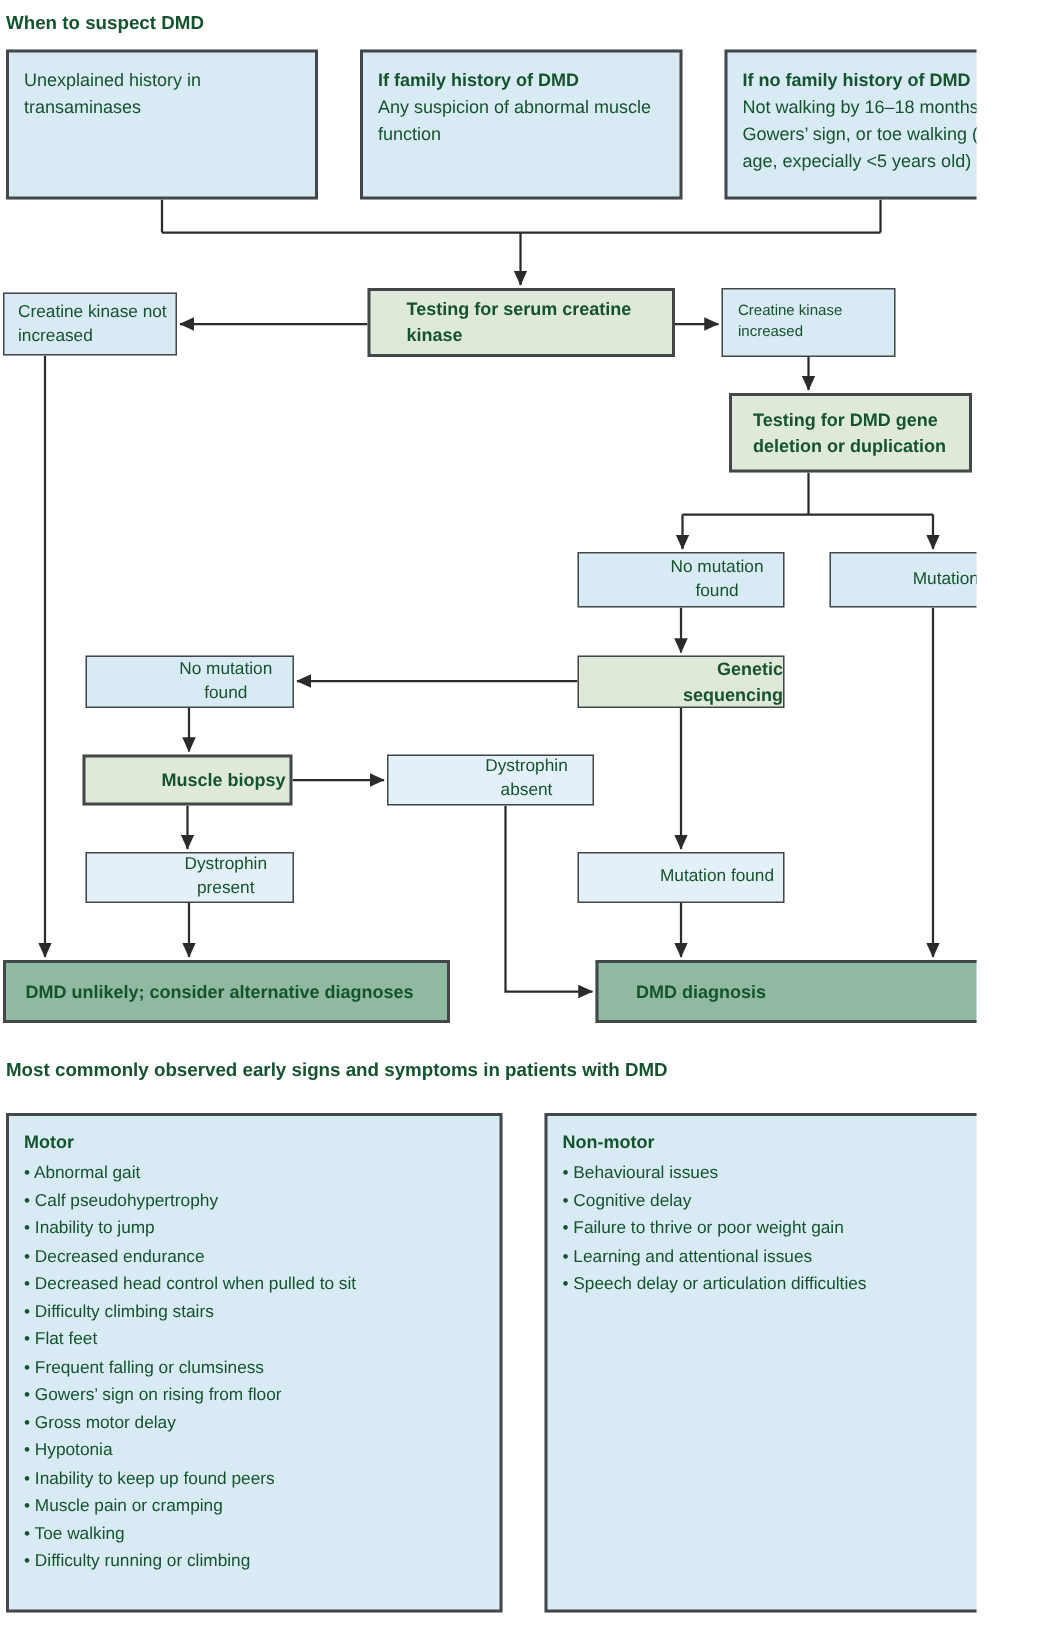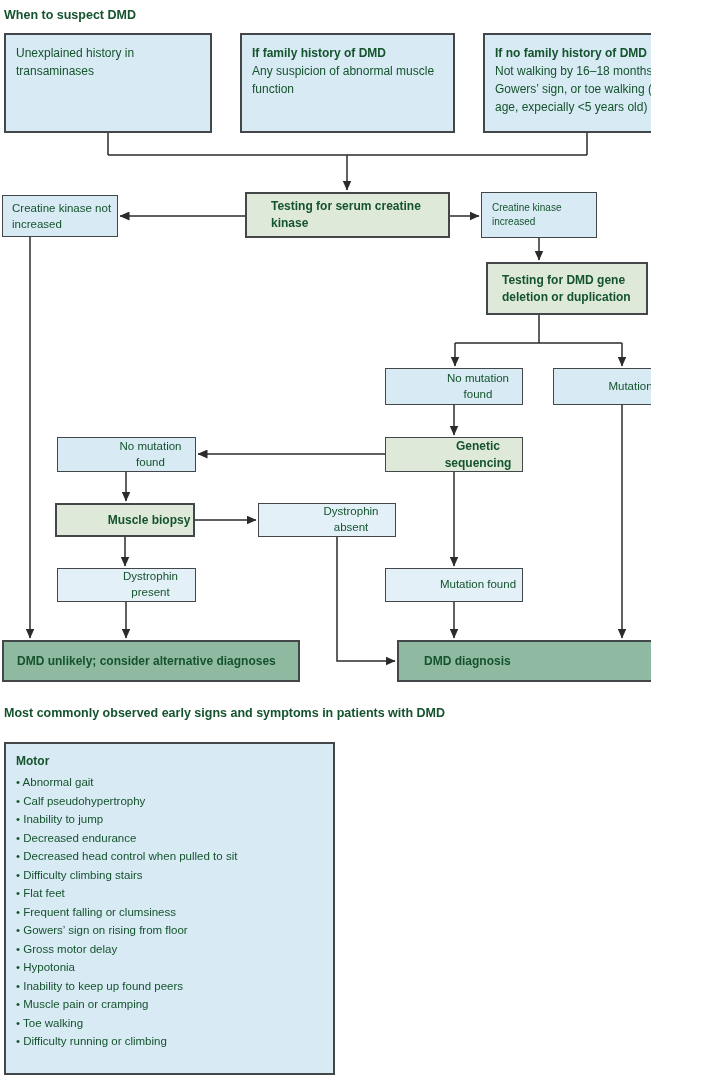--- a/index.html
+++ b/index.html
@@ -33,21 +33,21 @@
 
   .bx-a       { left:4px;   top:33px;  width:208px; height:100px; }
   .bx-b       { left:240px; top:33px;  width:215px; height:100px; }
   .bx-c       { left:483px; top:33px;  width:209px; height:100px; }
   .bx-cknot   { left:2px;   top:195px; width:116px; height:42px; padding-left:9px;  font-size:11.5px; line-height:1.4; }
   .bx-testck  { left:245px; top:192px; width:205px; height:46px; padding-left:24px; line-height:1.4; }
   .bx-ckinc   { left:481px; top:192px; width:116px; height:46px; padding-left:10px; font-size:10px; line-height:1.4; }
   .bx-testdmd { left:458px; top:262px; width:162px; height:53px; padding-left:14px; line-height:1.4;margin-left:28px; }
   .bx-nomut1  { left:385px; top:368px; width:138px; height:37px; }
   .bx-mutf1   { left:553px; top:368px; width:139px; height:37px; }
-  .bx-genseq  { left:385px; top:437px; width:138px; height:35px; }
+  .bx-genseq  { left:385px; top:437px; width:138px; height:35px;text-align:right; }
   .bx-nomut2  { left:57px;  top:437px; width:139px; height:35px; }
   .bx-biopsy  { left:55px;  top:503px; width:140px; height:34px; }
   .bx-dystabs { left:258px; top:503px; width:138px; height:34px; }
   .bx-dystpres{ left:57px;  top:568px; width:139px; height:34px; }
   .bx-mutf2   { left:385px; top:568px; width:138px; height:34px; }
   .bx-unlikely{ left:2px;   top:640px; width:298px; height:42px; padding-left:13px; }
   .bx-diag    { left:397px; top:640px; width:295px; height:42px; padding-left:25px; }
 
   .sym { position:absolute; top:742px; height:333px; padding:10px; font-size:11.5px; overflow:hidden; }
   .sym-motor    { left:4px;   width:331px; }
@@ -134,16 +134,26 @@
         <li>Frequent falling or clumsiness</li>
         <li>Gowers’ sign on rising from floor</li>
         <li>Gross motor delay</li>
         <li>Hypotonia</li>
         <li>Inability to keep up found peers</li>
         <li>Muscle pain or cramping</li>
         <li>Toe walking</li>
         <li>Difficulty running or climbing</li>
       </ul>
   </div>
+  <div class="box blue b2 sym sym-nonmotor">
+    <div class="st">Non-motor</div>
+    <ul>
+        <li>Behavioural issues</li>
+        <li>Cognitive delay</li>
+        <li>Failure to thrive or poor weight gain</li>
+        <li>Learning and attentional issues</li>
+        <li>Speech delay or articulation difficulties</li>
+      </ul>
+  </div>
 
   <div class="edge-teal"></div>
   <div class="edge-gray"></div>
 </div>
 
 </body></html>

